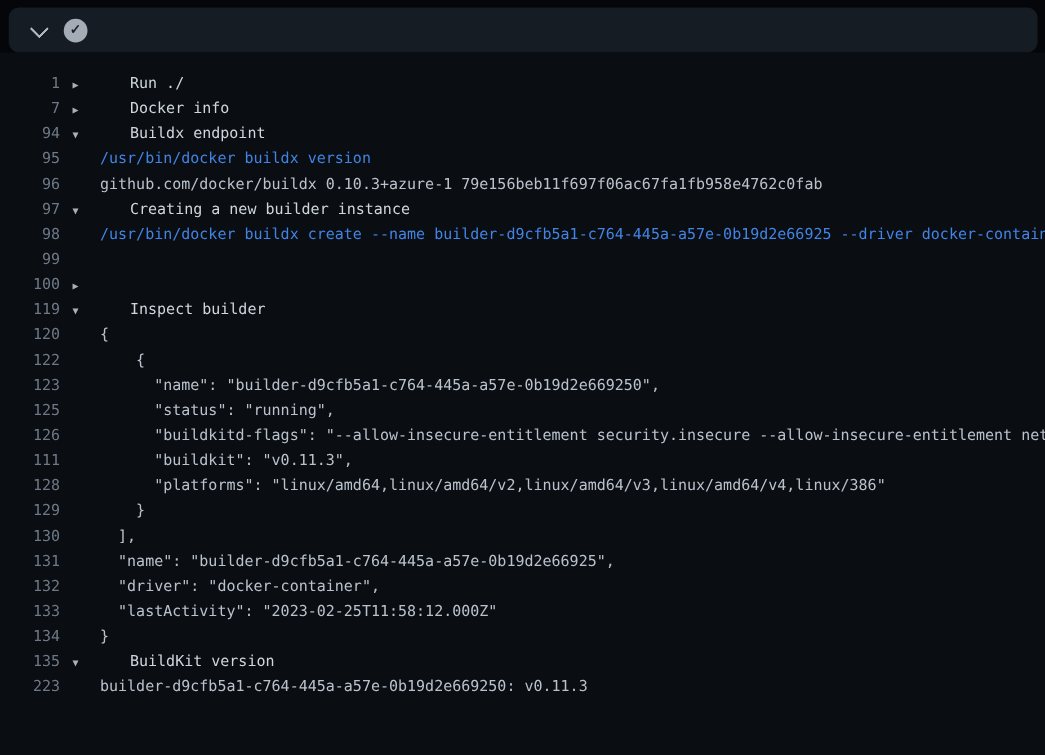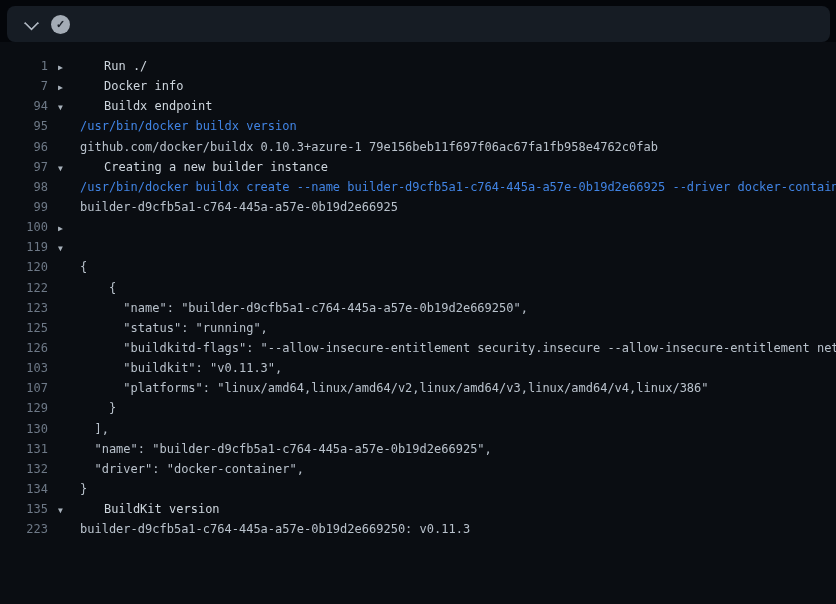--- a/index.html
+++ b/index.html
@@ -111,29 +111,29 @@
       <span class="txt">Creating a new builder instance</span>
     </div>
       <div class="log-line command">
       <span class="ln">98</span>
       <span class="arrow"></span>
       <span class="txt">/usr/bin/docker buildx create --name builder-d9cfb5a1-c764-445a-a57e-0b19d2e66925 --driver docker-container</span>
     </div>
       <div class="log-line output">
       <span class="ln">99</span>
       <span class="arrow"></span>
-      <span class="txt">builder-d9cfb5a1-c764-445a-a57e-0b19d2e66925</span>
     </div>
       <div class="log-line group collapsed">
       <span class="ln">100</span>
       <span class="arrow">▶</span>
     </div>
       <div class="log-line group expanded">
       <span class="ln">119</span>
       <span class="arrow">▼</span>
+      <span class="txt">Inspect builder</span>
     </div>
       <div class="log-line output">
       <span class="ln">120</span>
       <span class="arrow"></span>
       <span class="txt">{</span>
     </div>
       <div class="log-line output">
       <span class="ln">122</span>
       <span class="arrow"></span>
       <span class="txt">    {</span>
@@ -147,26 +147,26 @@
       <span class="ln">125</span>
       <span class="arrow"></span>
       <span class="txt">      "status": "running",</span>
     </div>
       <div class="log-line output">
       <span class="ln">126</span>
       <span class="arrow"></span>
       <span class="txt">      "buildkitd-flags": "--allow-insecure-entitlement security.insecure --allow-insecure-entitlement network.host",</span>
     </div>
       <div class="log-line output">
-      <span class="ln">103</span>
+      <span class="ln">111</span>
       <span class="arrow"></span>
       <span class="txt">      "buildkit": "v0.11.3",</span>
     </div>
       <div class="log-line output">
-      <span class="ln">107</span>
+      <span class="ln">128</span>
       <span class="arrow"></span>
       <span class="txt">      "platforms": "linux/amd64,linux/amd64/v2,linux/amd64/v3,linux/amd64/v4,linux/386"</span>
     </div>
       <div class="log-line output">
       <span class="ln">129</span>
       <span class="arrow"></span>
       <span class="txt">    }</span>
     </div>
       <div class="log-line output">
       <span class="ln">130</span>
@@ -177,20 +177,25 @@
       <span class="ln">131</span>
       <span class="arrow"></span>
       <span class="txt">  "name": "builder-d9cfb5a1-c764-445a-a57e-0b19d2e66925",</span>
     </div>
       <div class="log-line output">
       <span class="ln">132</span>
       <span class="arrow"></span>
       <span class="txt">  "driver": "docker-container",</span>
     </div>
       <div class="log-line output">
+      <span class="ln">133</span>
+      <span class="arrow"></span>
+      <span class="txt">  "lastActivity": "2023-02-25T11:58:12.000Z"</span>
+    </div>
+      <div class="log-line output">
       <span class="ln">134</span>
       <span class="arrow"></span>
       <span class="txt">}</span>
     </div>
       <div class="log-line group expanded">
       <span class="ln">135</span>
       <span class="arrow">▼</span>
       <span class="txt">BuildKit version</span>
     </div>
       <div class="log-line output">

